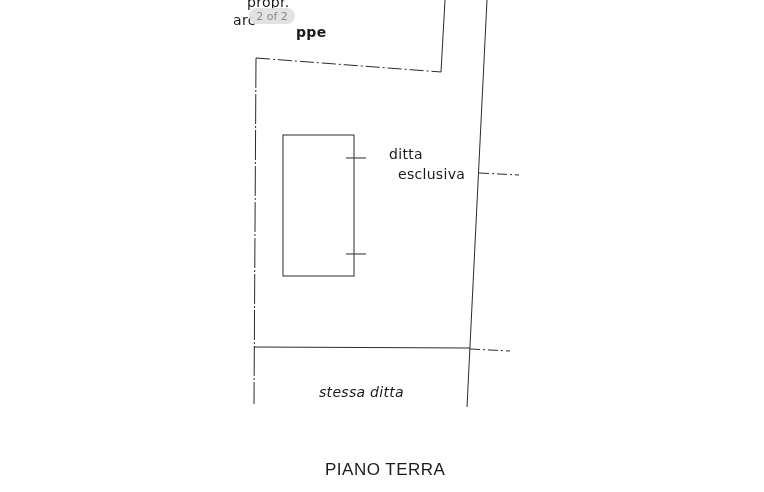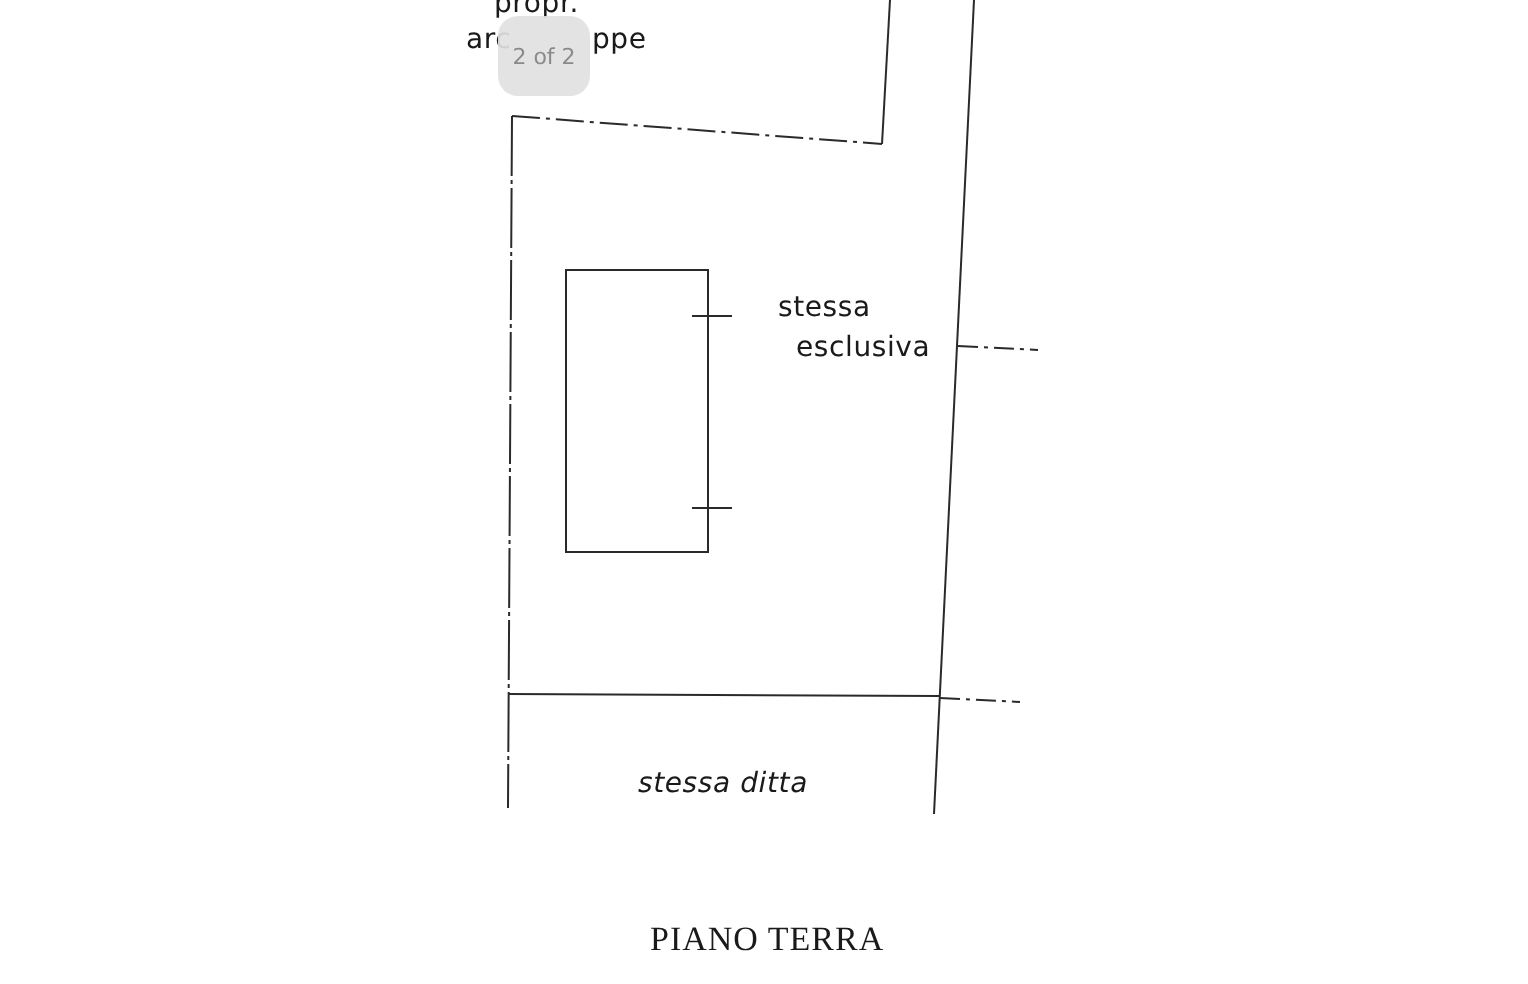--- a/index.html
+++ b/index.html
@@ -1,22 +1,22 @@
 <!DOCTYPE html>
 <html><head>
   <meta charset="utf-8">
   <style>
     html, body { margin: 0; padding: 0; background: #ffffff; }
     body { width: 764px; height: 492px; position: relative; overflow: hidden;
            font-family: "DejaVu Sans", sans-serif; }
     #drawing { position: absolute; left: 0; top: 0; width: 764px; height: 492px; }
     .label { position: absolute; color: #1a1a1a; white-space: nowrap;
              font-family: "DejaVu Sans", sans-serif; font-size: 14px; letter-spacing: 0.3px; }
-    .title-label { font-family: Liberation Serif, serif; font-size: 17px; letter-spacing: 0.5px; }
-    .page-badge { position: absolute; left: 249px; top: 8px; width: 46px; height: 40px;
+    .title-label { font-family: Liberation Sans, sans-serif; font-size: 17px; letter-spacing: 0.5px; }
+    .page-badge { position: absolute; left: 249px; top: 8px; width: 46px; height: 16px;
                   border-radius: 10px; background: rgba(225,225,225,0.92);
                   color: #8a8a8a; font-family: "DejaVu Sans", sans-serif; font-size: 11px;
                   display: flex; align-items: center; justify-content: center; }
   </style>
 </head>
 <body>
 
 <div id="page">
   <svg id="drawing" viewBox="0 0 764 492" xmlns="http://www.w3.org/2000/svg">
     <g stroke="#2a2a2a" stroke-width="1" fill="none">
@@ -36,23 +36,23 @@
 
       <rect x="283" y="135" width="71" height="141"></rect>
 
       <line x1="346" y1="158" x2="366" y2="158"></line>
       <line x1="346" y1="254" x2="366" y2="254"></line>
     </g>
   </svg>
 
   <span class="label" style="left:247px; top:-6px;">propr.</span>
   <span class="label" style="left:233px; top:12px;">arc</span>
-  <span class="label" style="left:296px; top:12px;">ppe</span>
+  <span class="label" style="left:296px; top:24px;font-weight:bold;">ppe</span>
 
   <div class="page-badge">2 of 2</div>
 
-  <span class="label" style="left:389px; top:146px;">stessa</span>
+  <span class="label" style="left:389px; top:146px;">ditta</span>
   <span class="label" style="left:398px; top:166px;">esclusiva</span>
 
   <span class="label" style="left:319px; top:384px;font-style:italic;">stessa ditta</span>
 
   <span class="label title-label" style="left:325px; top:460px;">PIANO TERRA</span>
 </div>
 
 </body></html>

